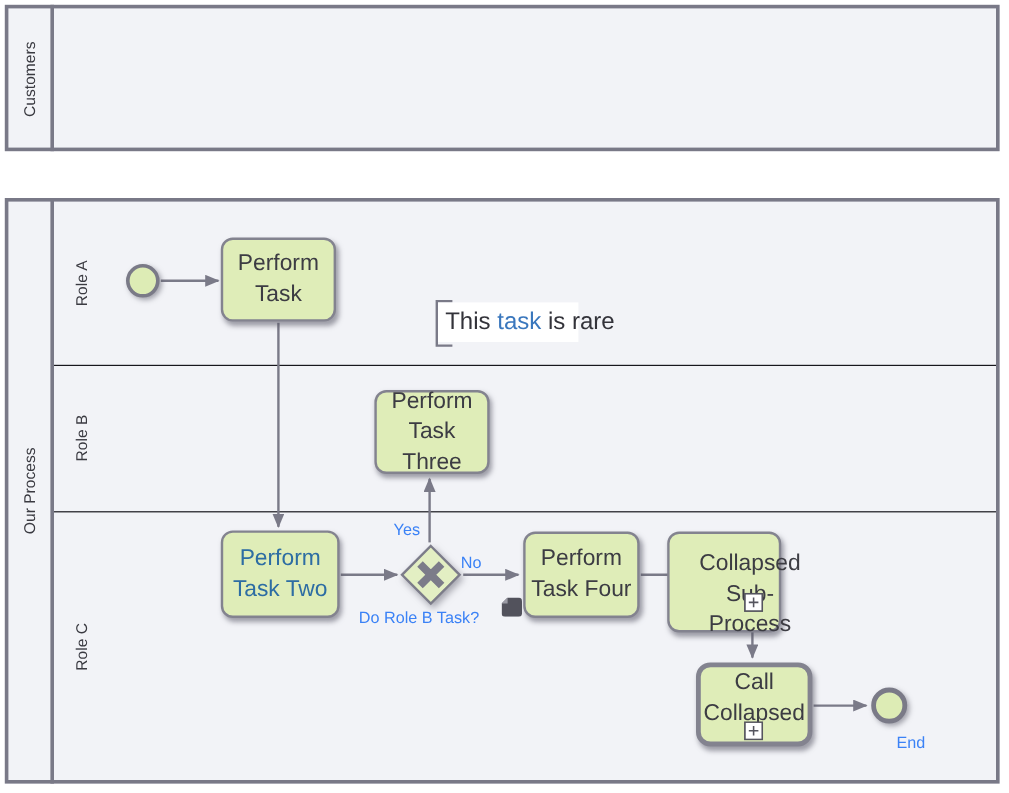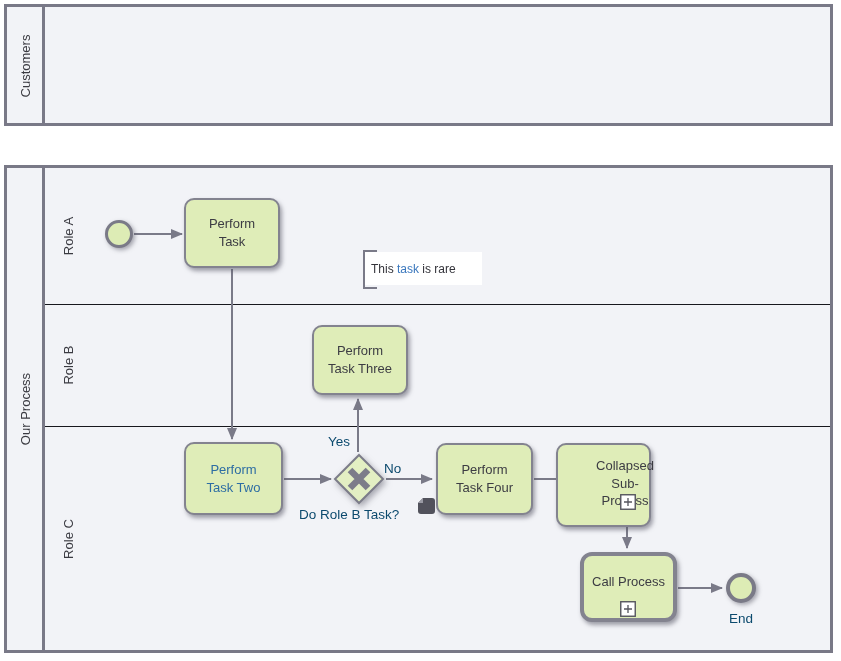--- a/index.html
+++ b/index.html
@@ -25,21 +25,21 @@
   .lbl-role-a{left:68px;top:236px;}
   .lbl-role-b{left:68px;top:365px;}
   .lbl-role-c{left:68px;top:539px;}
   
   .connectors{position:absolute;left:0;top:0;z-index:5;}
   
   .task{
     position:absolute;box-sizing:border-box;z-index:10;
     background:#dfedb8;border:2px solid #83838f;border-radius:10px;
     display:flex;align-items:center;justify-content:center;text-align:center;
-    font-size:13px;line-height:1.35;color:#3c3c43;white-space:pre-line;
+    font-size:19px;line-height:1.35;color:#3c3c43;white-space:pre-line;
     box-shadow:2px 3px 4px rgba(85,85,100,0.55);cursor:pointer;
   }
   .t-perform{left:184px;top:198px;width:96px;height:70px;}
   .t-three{left:312px;top:325px;width:96px;height:70px;}
   .t-two{left:184px;top:442px;width:99px;height:73px;color:#2d6da3;}
   .t-four{left:436px;top:443px;width:97px;height:72px;}
   .t-csp{left:556px;top:443px;width:95px;height:84px;align-items:flex-start;padding-top:12px;padding-left:43px;}
   .t-call{left:580px;top:552px;width:97px;height:70px;border-width:4px;border-radius:12px;align-items:center;padding-bottom:10px;}
   .event{
     position:absolute;box-sizing:border-box;border-radius:50%;z-index:10;
@@ -48,30 +48,30 @@
   }
   .ev-start{left:105px;top:220px;width:28px;height:28px;}
   .ev-end{left:726px;top:573px;width:30px;height:30px;border-width:4px;}
   .gateway{position:absolute;left:332px;top:452px;z-index:10;
     filter:drop-shadow(2px 3px 3px rgba(85,85,100,0.5));cursor:pointer;}
   .marker-box{position:absolute;z-index:12;}
   .mb-csp{left:620px;top:494px;}
   .mb-call{left:620px;top:601px;}
   .doc-icon{position:absolute;left:418px;top:498px;z-index:11;}
   
-  .flow-label{position:absolute;z-index:11;font-size:13.5px;color:#0c4a6e;white-space:nowrap;}
+  .flow-label{position:absolute;z-index:11;font-size:13.5px;color:#3b82f6;white-space:nowrap;}
   .fl-yes{left:328px;top:434px;}
   .fl-no{left:384px;top:461px;}
   .fl-q{left:299px;top:507px;width:106px;text-align:left;}
-  .fl-end{left:726px;top:611px;width:30px;text-align:center;}
+  .fl-end{left:744px;top:611px;width:30px;text-align:center;}
   
   .annotation-box{
     position:absolute;left:365px;top:252px;width:117px;height:33px;z-index:11;
     background:#ffffff;display:flex;align-items:center;padding-left:6px;box-sizing:border-box;
-    font-size:12px;color:#33333a;white-space:pre;
+    font-size:20px;color:#33333a;white-space:pre;
   }
   .annotation-box .link{color:#3a77bd;cursor:pointer;}
 </style>
 </head>
 <body>
 
 <div class="canvas">
 
   <div class="pool pool-customers"></div>
   <div class="pool pool-process"></div>
@@ -110,21 +110,21 @@
   <div class="task t-perform">Perform
 Task</div>
   <div class="task t-three">Perform
 Task Three</div>
   <div class="task t-two">Perform
 Task Two</div>
   <div class="task t-four">Perform
 Task Four</div>
   <div class="task t-csp">Collapsed
 Sub-Process</div>
-  <div class="task t-call">Call Process</div>
+  <div class="task t-call">Call Collapsed</div>
 
   <svg class="marker-box mb-csp" width="16" height="16">
     <rect x="0.75" y="0.75" width="14.5" height="14.5" fill="#ffffff" stroke="#55555e" stroke-width="1.4"></rect>
     <path d="M8,4 V12 M4,8 H12" stroke="#55555e" stroke-width="1.3" fill="none"></path>
   </svg>
   <svg class="marker-box mb-call" width="16" height="16">
     <rect x="0.75" y="0.75" width="14.5" height="14.5" fill="#ffffff" stroke="#55555e" stroke-width="1.4"></rect>
     <path d="M8,4 V12 M4,8 H12" stroke="#55555e" stroke-width="1.3" fill="none"></path>
   </svg>
 

